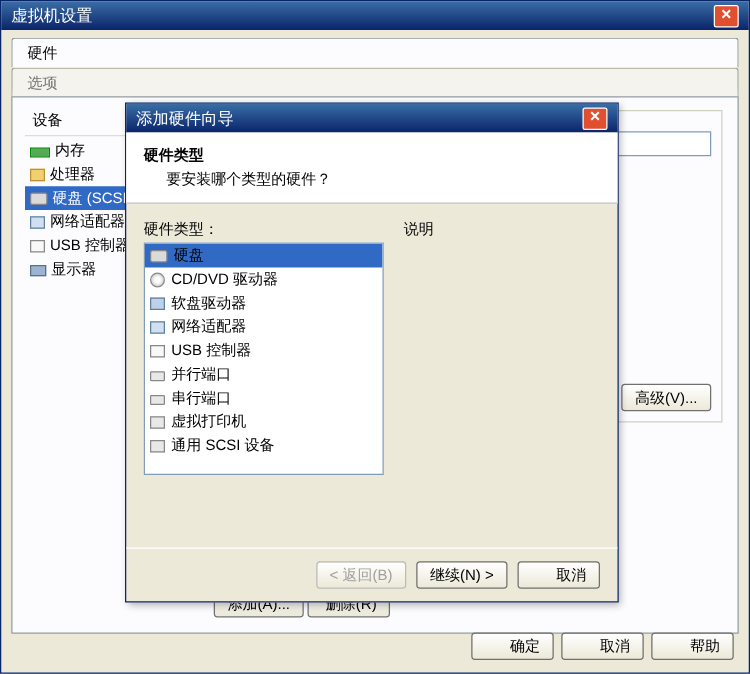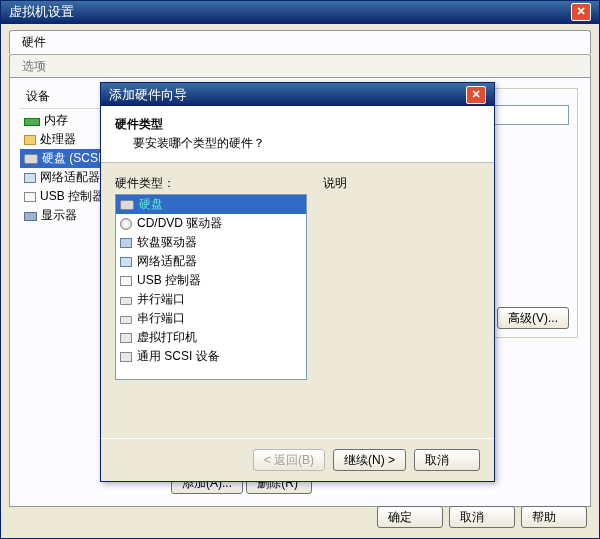--- a/index.html
+++ b/index.html
@@ -1,20 +1,20 @@
 <!DOCTYPE html>
 <html><head>
 <meta charset="utf-8">
 <style>
   * { box-sizing: border-box; }
   body { margin:0; font-family: "Microsoft YaHei", "Tahoma", sans-serif; font-size:12px; background:#ece9d8; width:600px; height:539px; overflow:hidden; position:relative; }
   
   
   .outer-window { position:absolute; left:0; top:0; width:600px; height:539px; background:#ece9d8; border:1px solid #0a246a; }
-  .outer-titlebar { height:23px; background:linear-gradient(to bottom,#3a6ea5,#0a246a); color:#fff; padding:3px 8px; font-size:13px; display:flex; align-items:flex-end; }
+  .outer-titlebar { height:23px; background:linear-gradient(to bottom,#3a6ea5,#0a246a); color:#fff; padding:3px 8px; font-size:13px; display:flex; align-items:center; }
   .outer-titlebar .title { flex:1; }
   .x-btn { width:20px;height:18px;background:#e05030;border:1px solid #fff;color:#fff;text-align:center;line-height:14px;font-weight:bold;font-family:Arial;border-radius:2px;cursor:pointer; font-size:11px; }
   
   .outer-body { padding:6px 8px 8px 8px; position:relative; height:calc(100% - 23px); }
   
   
   .tabs { display:flex; gap:0; margin-bottom:-1px;flex-direction:column; }
   .tab { padding:3px 12px; border:1px solid #919b9c; background:#fcfcfe; border-bottom:none; border-radius:3px 3px 0 0; cursor:pointer; }
   .tab.inactive { background:#f4f3ee; color:#737373; border-top:1px solid #aca899; }
   .tab.active { background:#fcfcfe; position:relative; z-index:2; }
@@ -45,39 +45,39 @@
   .ic-scsi { background:#e8e8e8;border:1px solid #888;height:10px;width:12px;margin-top:1px;}
   
   
   .groupbox { position:absolute; top:10px; right:12px; width:190px; border:1px solid #d0d0bf; padding:12px 8px 8px 8px; height:250px; background:#fcfcfe;}
   .gb-title { position:absolute; top:-7px; left:8px; background:#fcfcfe; padding:0 4px; }
   .gb-input { width:100%; height:20px; border:1px solid #7f9db9; background:#fff; margin-top:4px;}
   .gb-text { margin-top:90px; }
   .adv-btn-row { position:absolute; bottom:8px; right:8px; }
   
   
-  .btn { display:inline-block; min-width:66px; height:22px; border:1px solid #707070; background:linear-gradient(#fff,#ece9d8); padding:0 10px; font-size:12px; cursor:pointer; border-radius:3px; text-align:left; line-height:20px; }
+  .btn { display:inline-block; min-width:66px; height:22px; border:1px solid #707070; background:linear-gradient(#fff,#ece9d8); padding:0 10px; font-size:12px; cursor:pointer; border-radius:3px; text-align:right; line-height:20px; }
   .btn[disabled]{ color:#a0a0a0; border-color:#bbb; cursor:default;}
   .add-remove-row { text-align:center; position:absolute; bottom:44px; left:170px; }
   .okcancel-row { position:absolute; bottom:10px; right:12px; display:flex; gap:6px; }
   
   
   .wizard { position:absolute; left:100px; top:82px; width:395px; height:400px; background:#ece9d8; border:1px solid #0a246a; box-shadow:2px 2px 6px rgba(0,0,0,.3); z-index:10; }
   .wiz-titlebar { height:23px; background:linear-gradient(to bottom,#3a6ea5,#0a246a); color:#fff; padding:3px 8px; display:flex; align-items:flex-start; font-size:13px;}
   .wiz-titlebar .title { flex:1; }
   .wiz-header { background:#fff; padding:10px 14px 10px 14px; border-bottom:1px solid #c0c0c0; }
   .wiz-header .h1 { font-weight:bold; font-size:12px; }
   .wiz-header .h2 { margin-left:18px; margin-top:2px; }
   .wiz-body { padding:12px 14px; display:flex; gap:16px; }
   .wb-left { flex:1.1; }
   .wb-right { flex:0.9;font-family:Liberation Mono, monospace; }
   .wb-label { margin-bottom:2px; }
   .hw-listbox { border:1px solid #7f9db9; background:#fff; height:186px; overflow:auto; }
   .hw-item { display:flex; align-items:center; gap:5px; padding:1px 4px; cursor:pointer; }
-  .hw-item.sel { background:#316ac5; color:#5eead4; }
+  .hw-item.sel { background:#316ac5; color:#000000; }
   .wiz-footer { position:absolute; left:0; right:0; bottom:0; padding:10px 14px; display:flex; justify-content:flex-end; gap:8px; border-top:1px solid #fff; }
 </style>
 </head>
 <body>
 
 <div class="outer-window">
 
   <div class="outer-titlebar">
     <span class="title">虚拟机设置</span>
     <span class="x-btn">✕</span>

